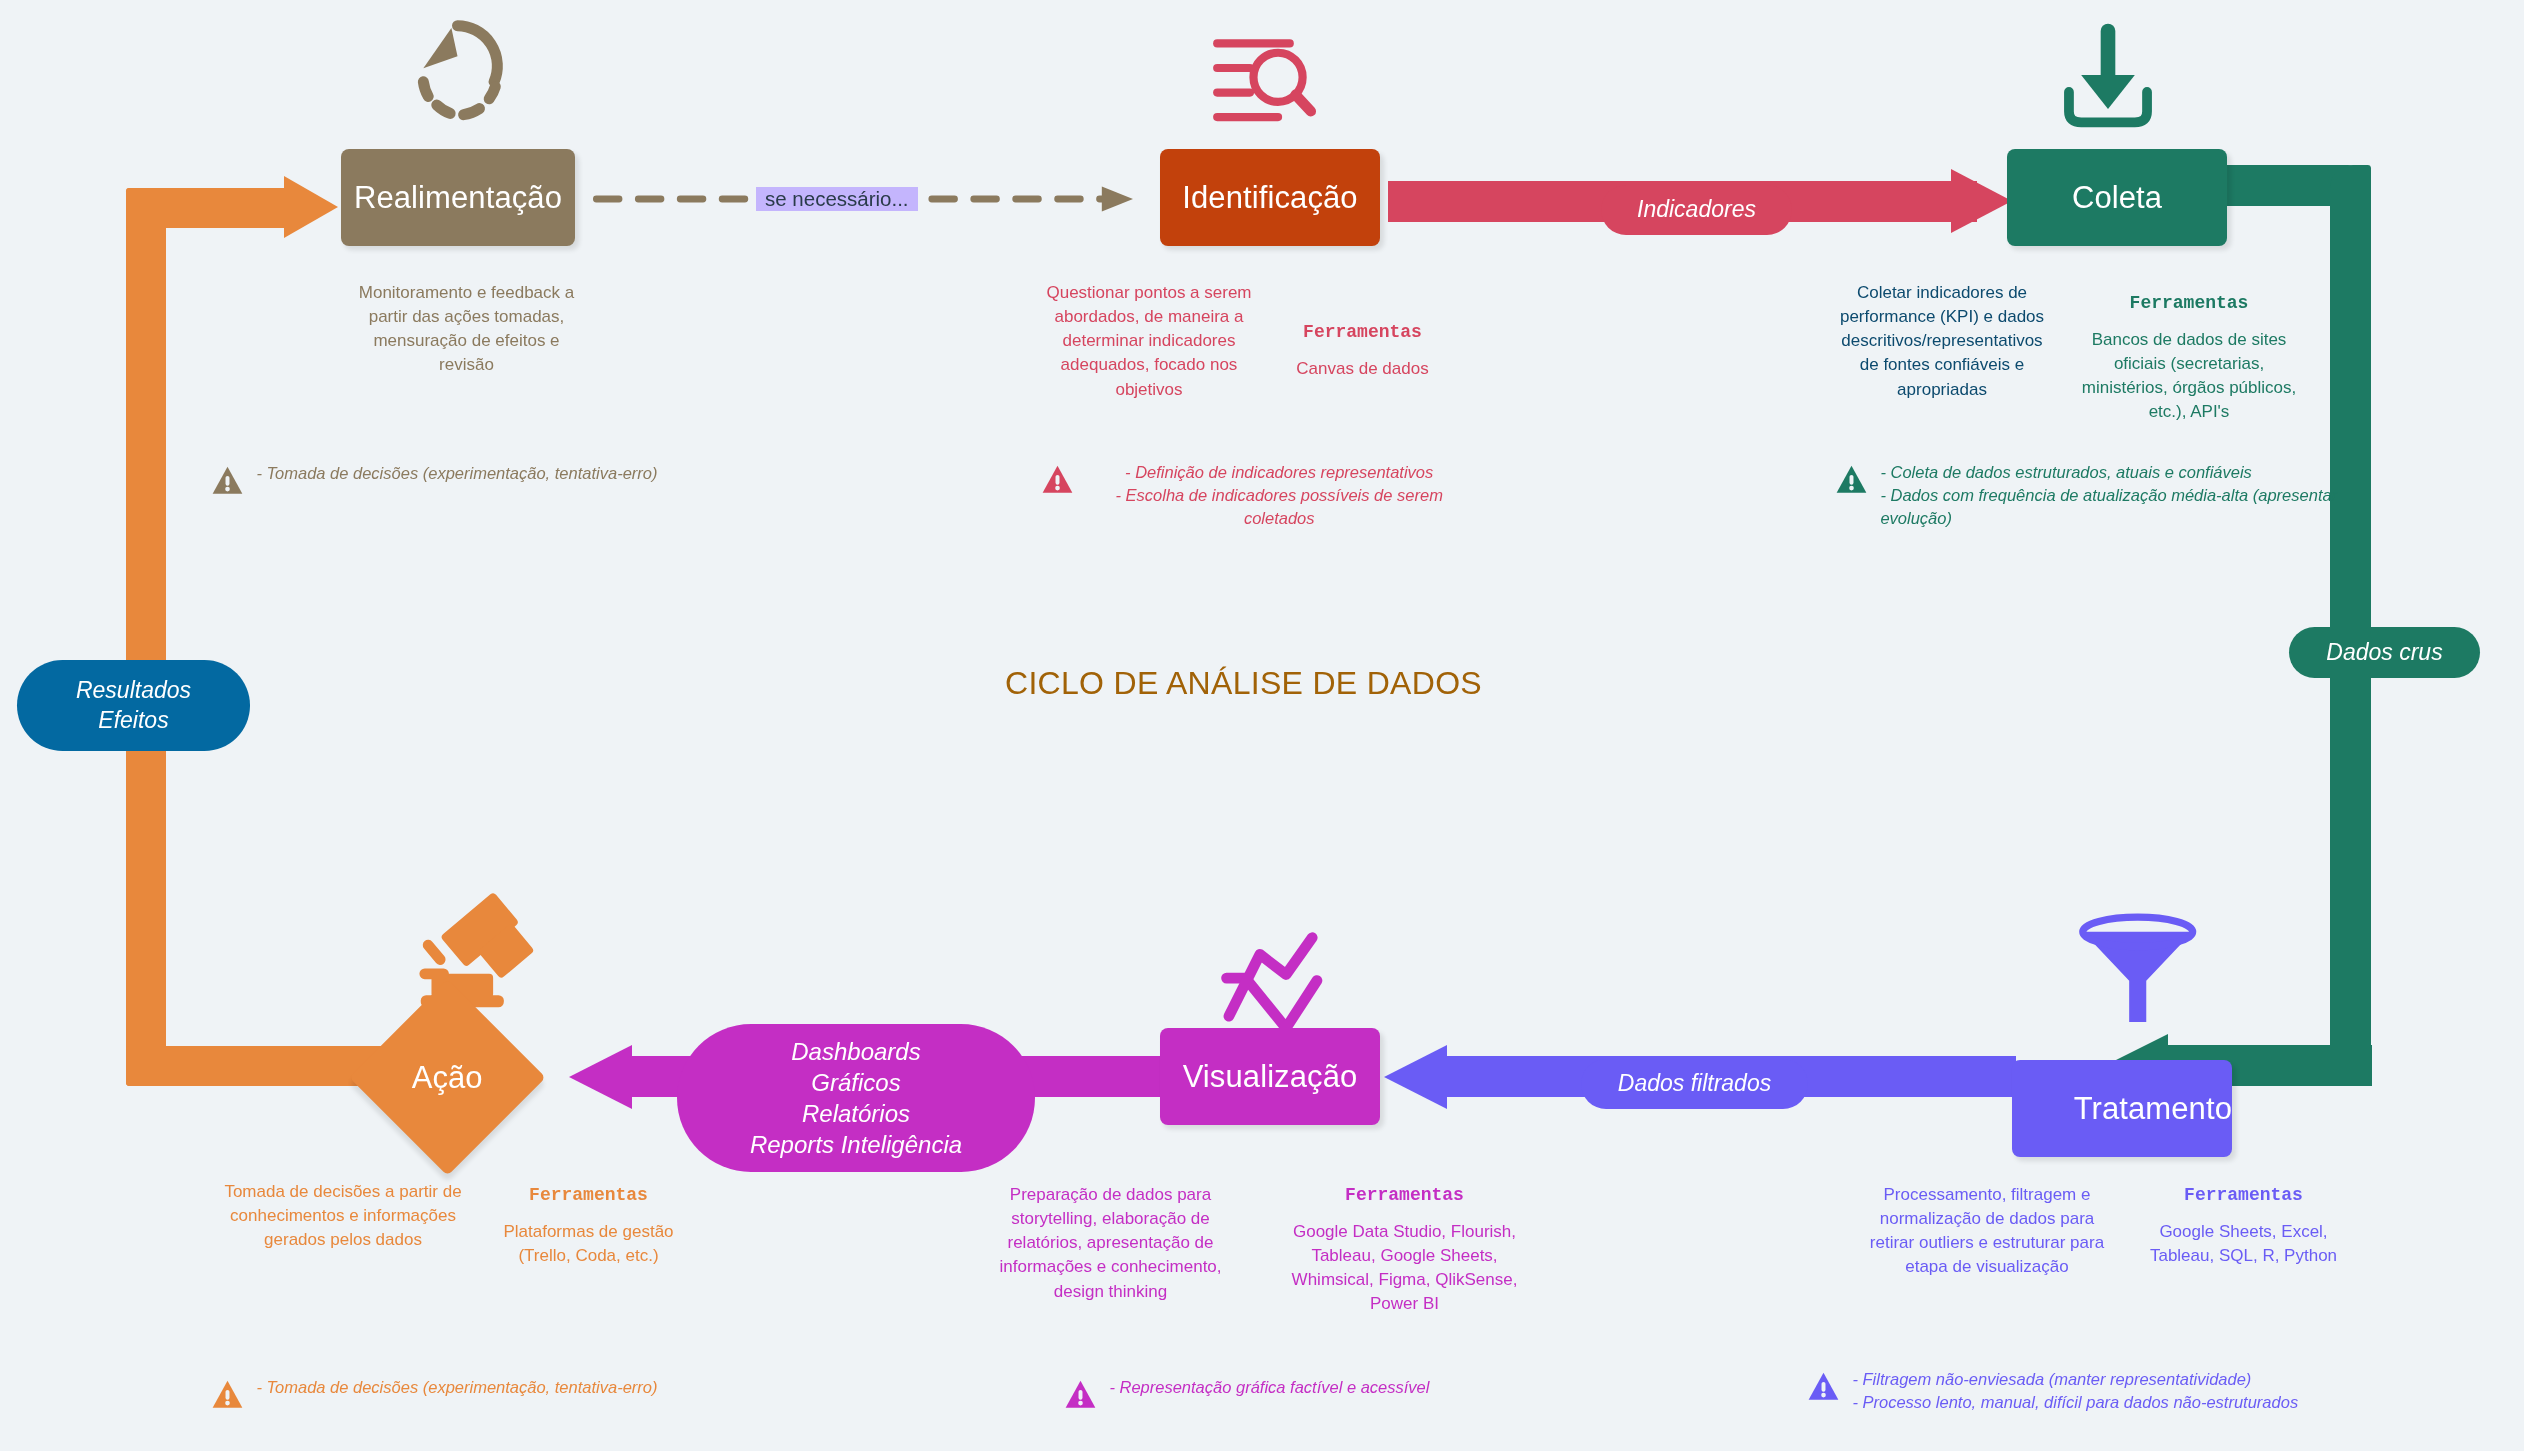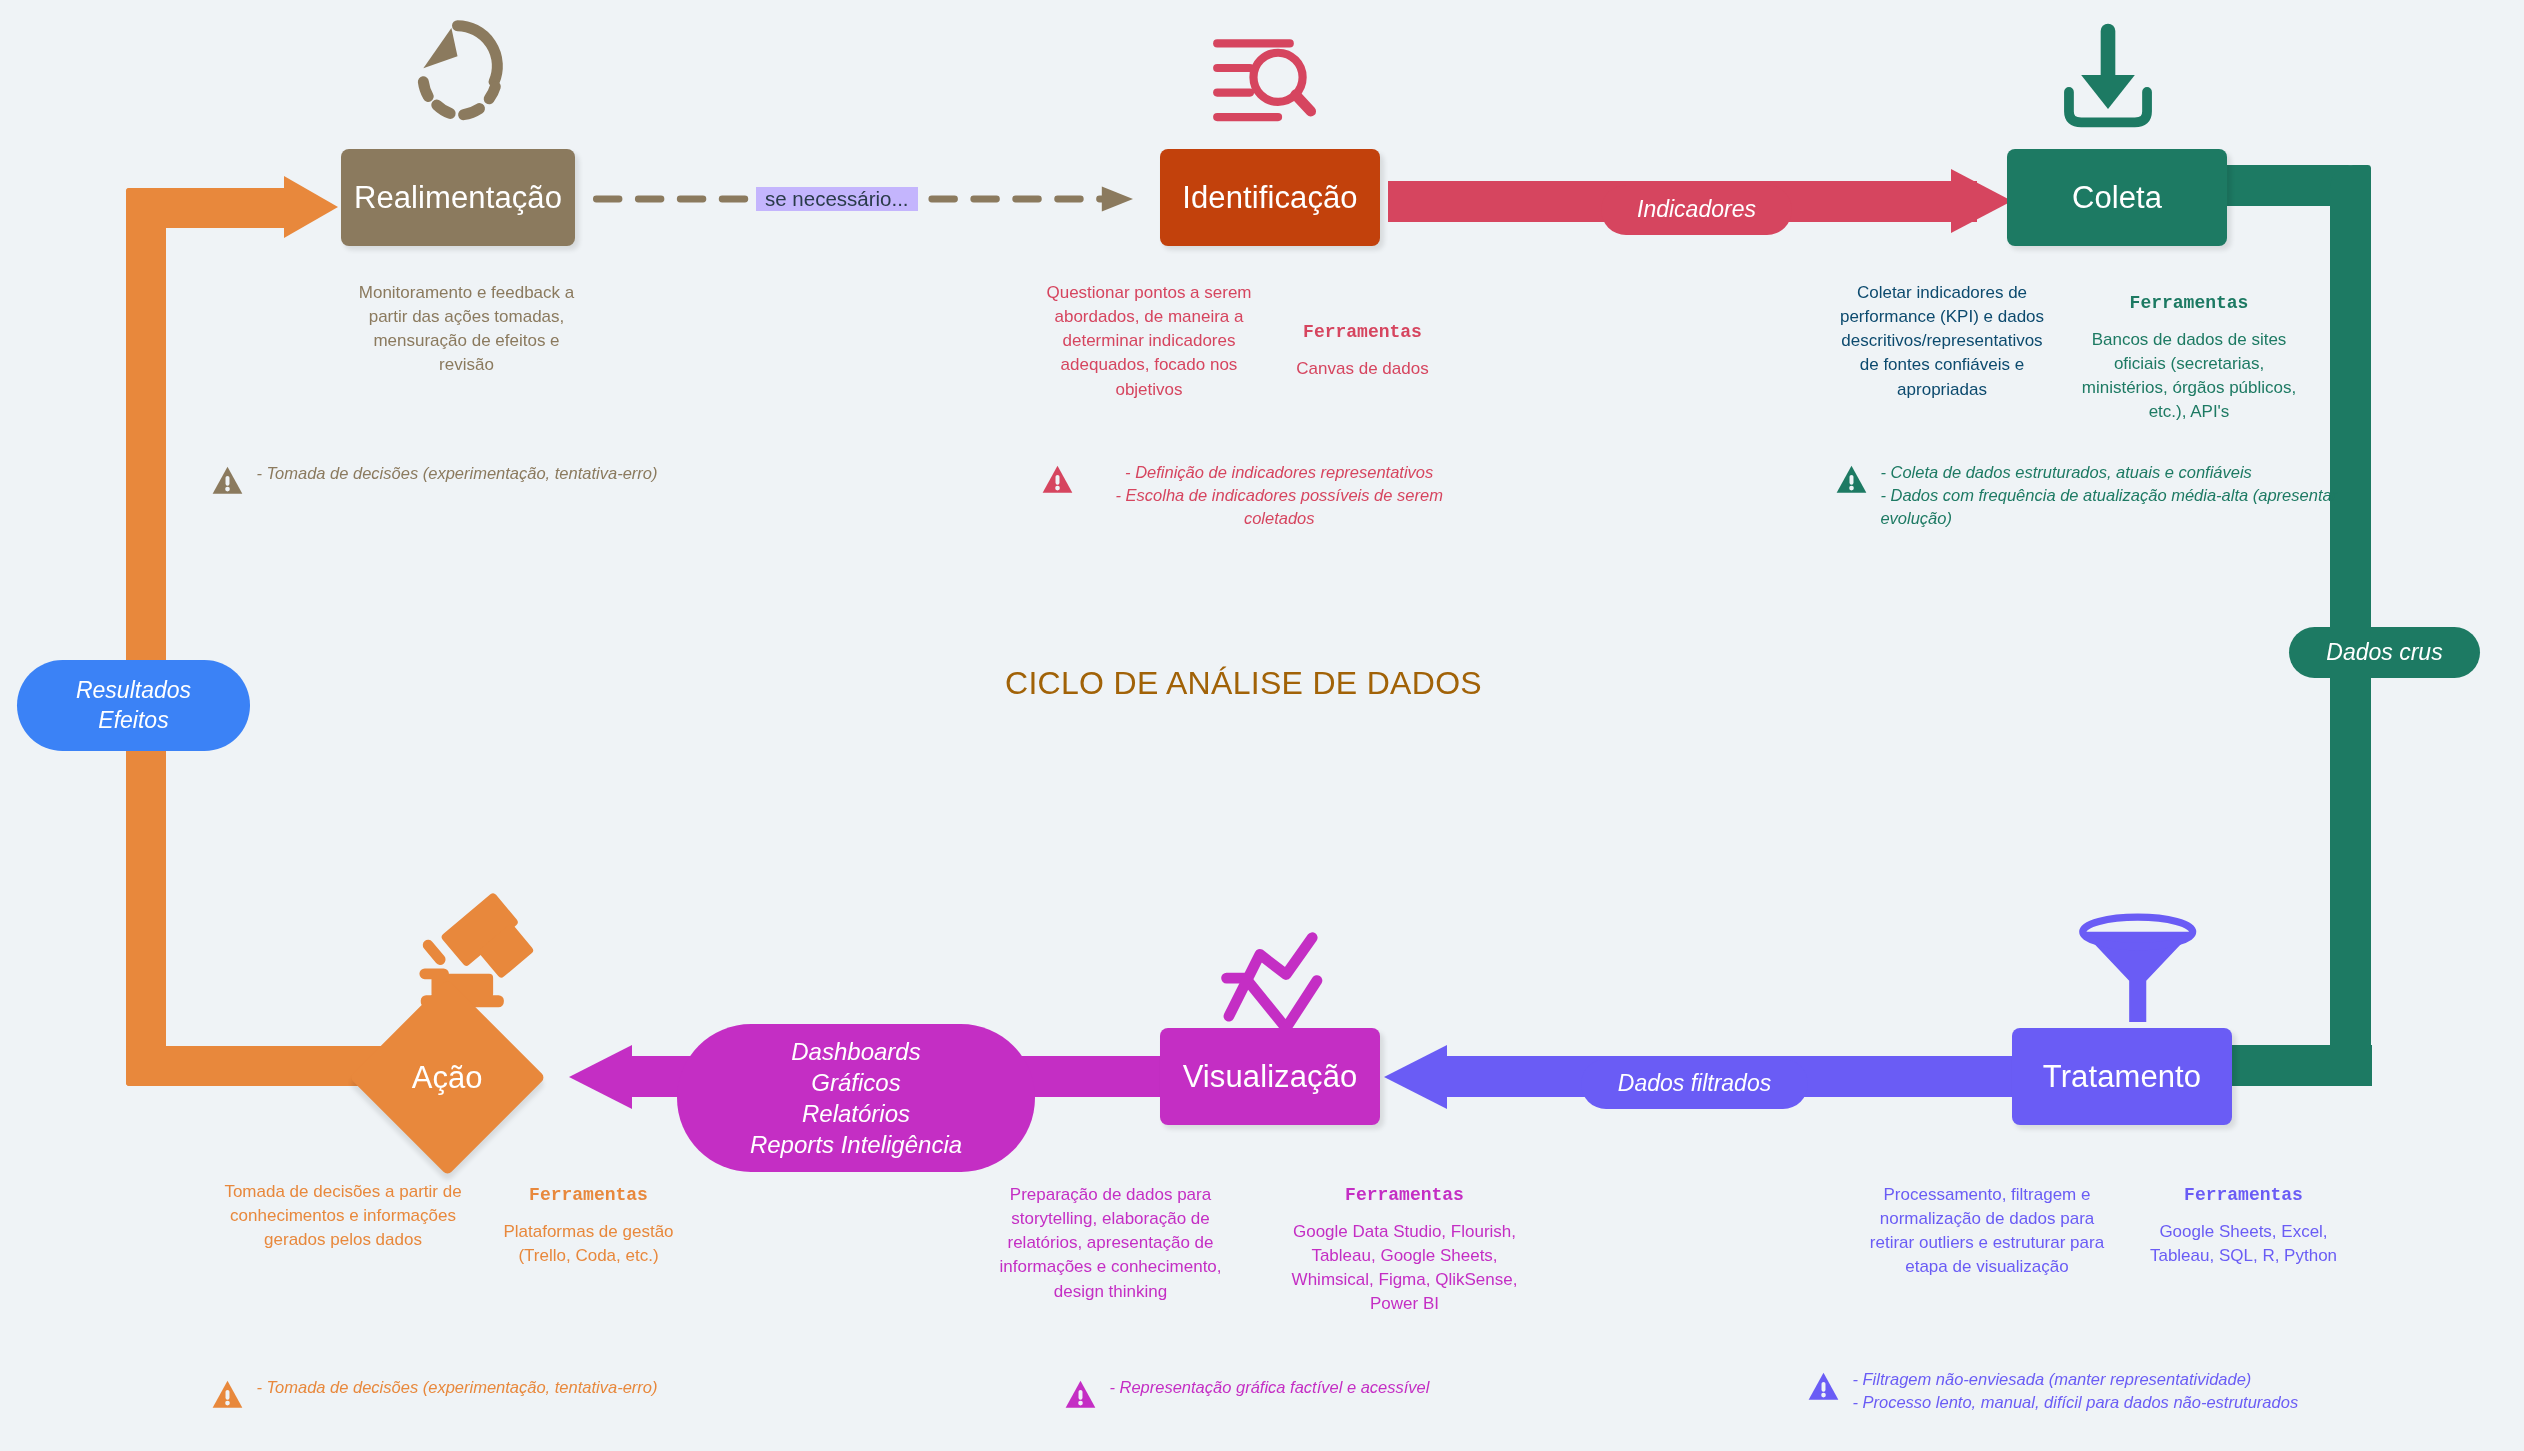--- a/index.html
+++ b/index.html
@@ -70,21 +70,21 @@
 </head>
 <body>
 
 <div class="stage">
 
   <div class="bar" style="left:126px;top:188px;width:40px;height:898px;background:#e8883c;border-radius:3.4px;"></div>
   <div class="bar" style="left:126px;top:1046px;width:279px;height:40px;background:#e8883c;border-radius:3.4px;"></div>
   <div class="bar" style="left:126px;top:188px;width:165px;height:40px;background:#e8883c;border-radius:3.4px;"></div>
   <div class="tri" style="left:284px;top:176px;border-top:31px solid transparent;border-bottom:31px solid transparent;border-left:54px solid #e8883c;"></div>
 
-  <div class="pill" style="left:17px;top:660px;width:233px;height:91px;background:#3b82f6;">
+  <div class="pill" style="left:17px;top:660px;width:233px;height:91px;background:#0369a1;">
     <span>Resultados</span>
     <span>Efeitos</span>
   </div>
 
   <div class="icon" style="left:392px;top:11.4px;">
     <svg width="131" height="122" viewBox="0 0 100 100">
       <path d="M 50 12 A 33 33 0 0 1 80 58" fill="none" stroke="#8b7a5e" stroke-width="9" stroke-linecap="round"></path>
       <path d="M 22 47 L 50 37 L 45 14 Z" fill="#8b7a5e"></path>
       <path d="M 22 58 A 33 33 0 0 0 26 70" fill="none" stroke="#8b7a5e" stroke-width="9" stroke-linecap="round"></path>
       <path d="M 33 77 A 33 33 0 0 0 44 84" fill="none" stroke="#8b7a5e" stroke-width="9" stroke-linecap="round"></path>
@@ -140,21 +140,21 @@
   <div class="pill" style="left:2289px;top:627px;width:191px;height:51px;background:#1d7a63;">
     <span>Dados crus</span>
   </div>
 
   <div class="icon" style="left:2074px;top:905px;">
     <svg width="125" height="122" viewBox="0 0 100 100">
       <path d="M 6 22 L 44 62 L 44 96 L 58 96 L 58 62 L 96 22 Z" fill="#6a5cf5"></path>
       <ellipse cx="51" cy="22" rx="45" ry="12" fill="none" stroke="#6a5cf5" stroke-width="6"></ellipse>
     </svg>
   </div>
-  <div class="node" style="left:2012px;top:1028px;width:220px;height:97px;background:#6a5cf5;">
+  <div class="node" style="left:2012px;top:1060px;width:220px;height:97px;background:#6a5cf5;justify-content:flex-end;">
     <span>Tratamento</span>
   </div>
 
   <div class="bar" style="left:1444px;top:1056px;width:572px;height:41px;background:#6a5cf5;"></div>
   <div class="tri" style="left:1384px;top:1045px;border-top:32px solid transparent;border-bottom:32px solid transparent;border-right:63px solid #6a5cf5;"></div>
   <div class="pill" style="left:1581px;top:1059px;width:227px;height:50px;background:#6a5cf5;">
     <span>Dados filtrados</span>
   </div>
 
   <div class="icon" style="left:1206px;top:921px;">

